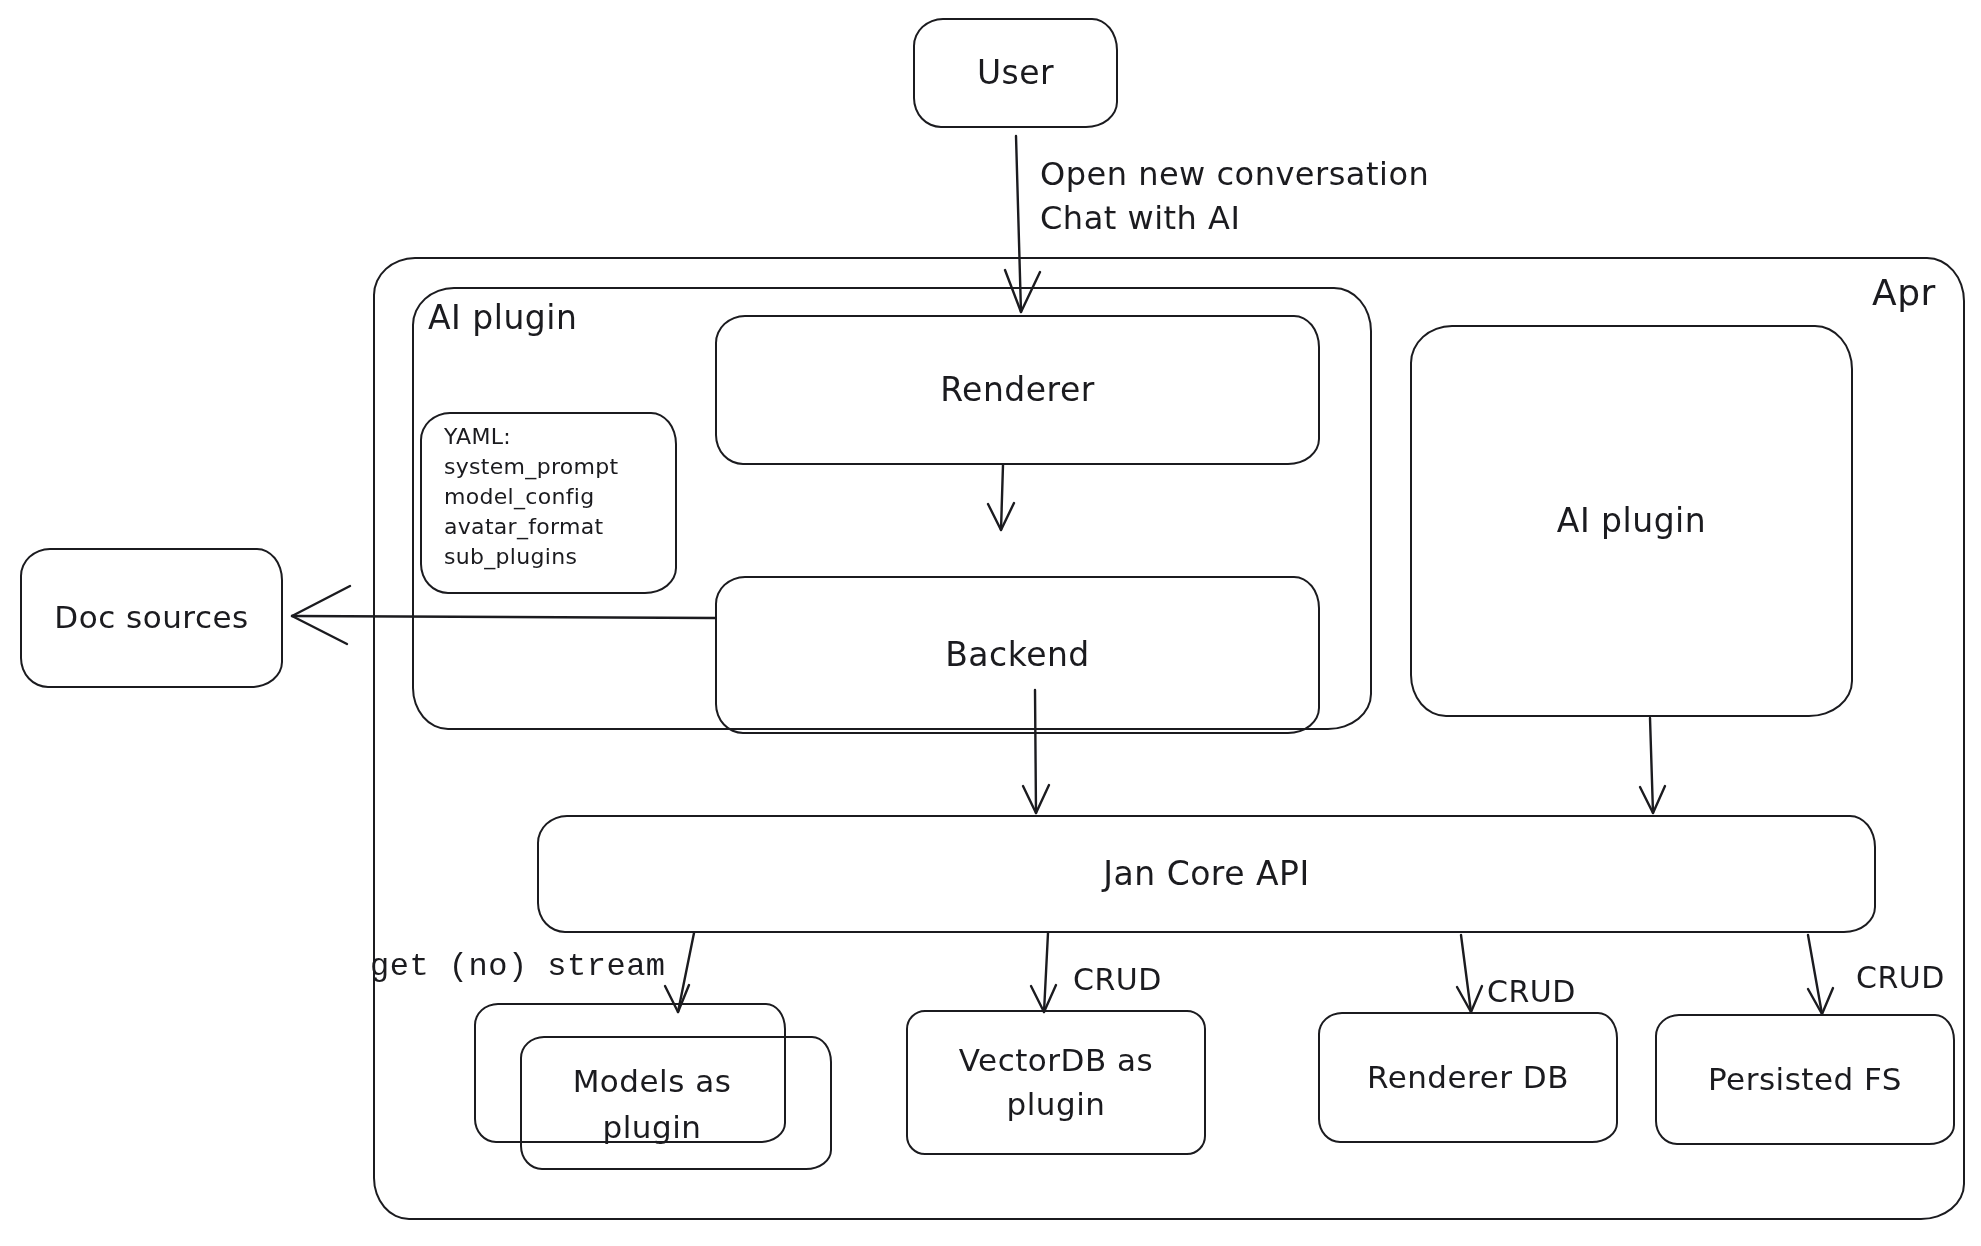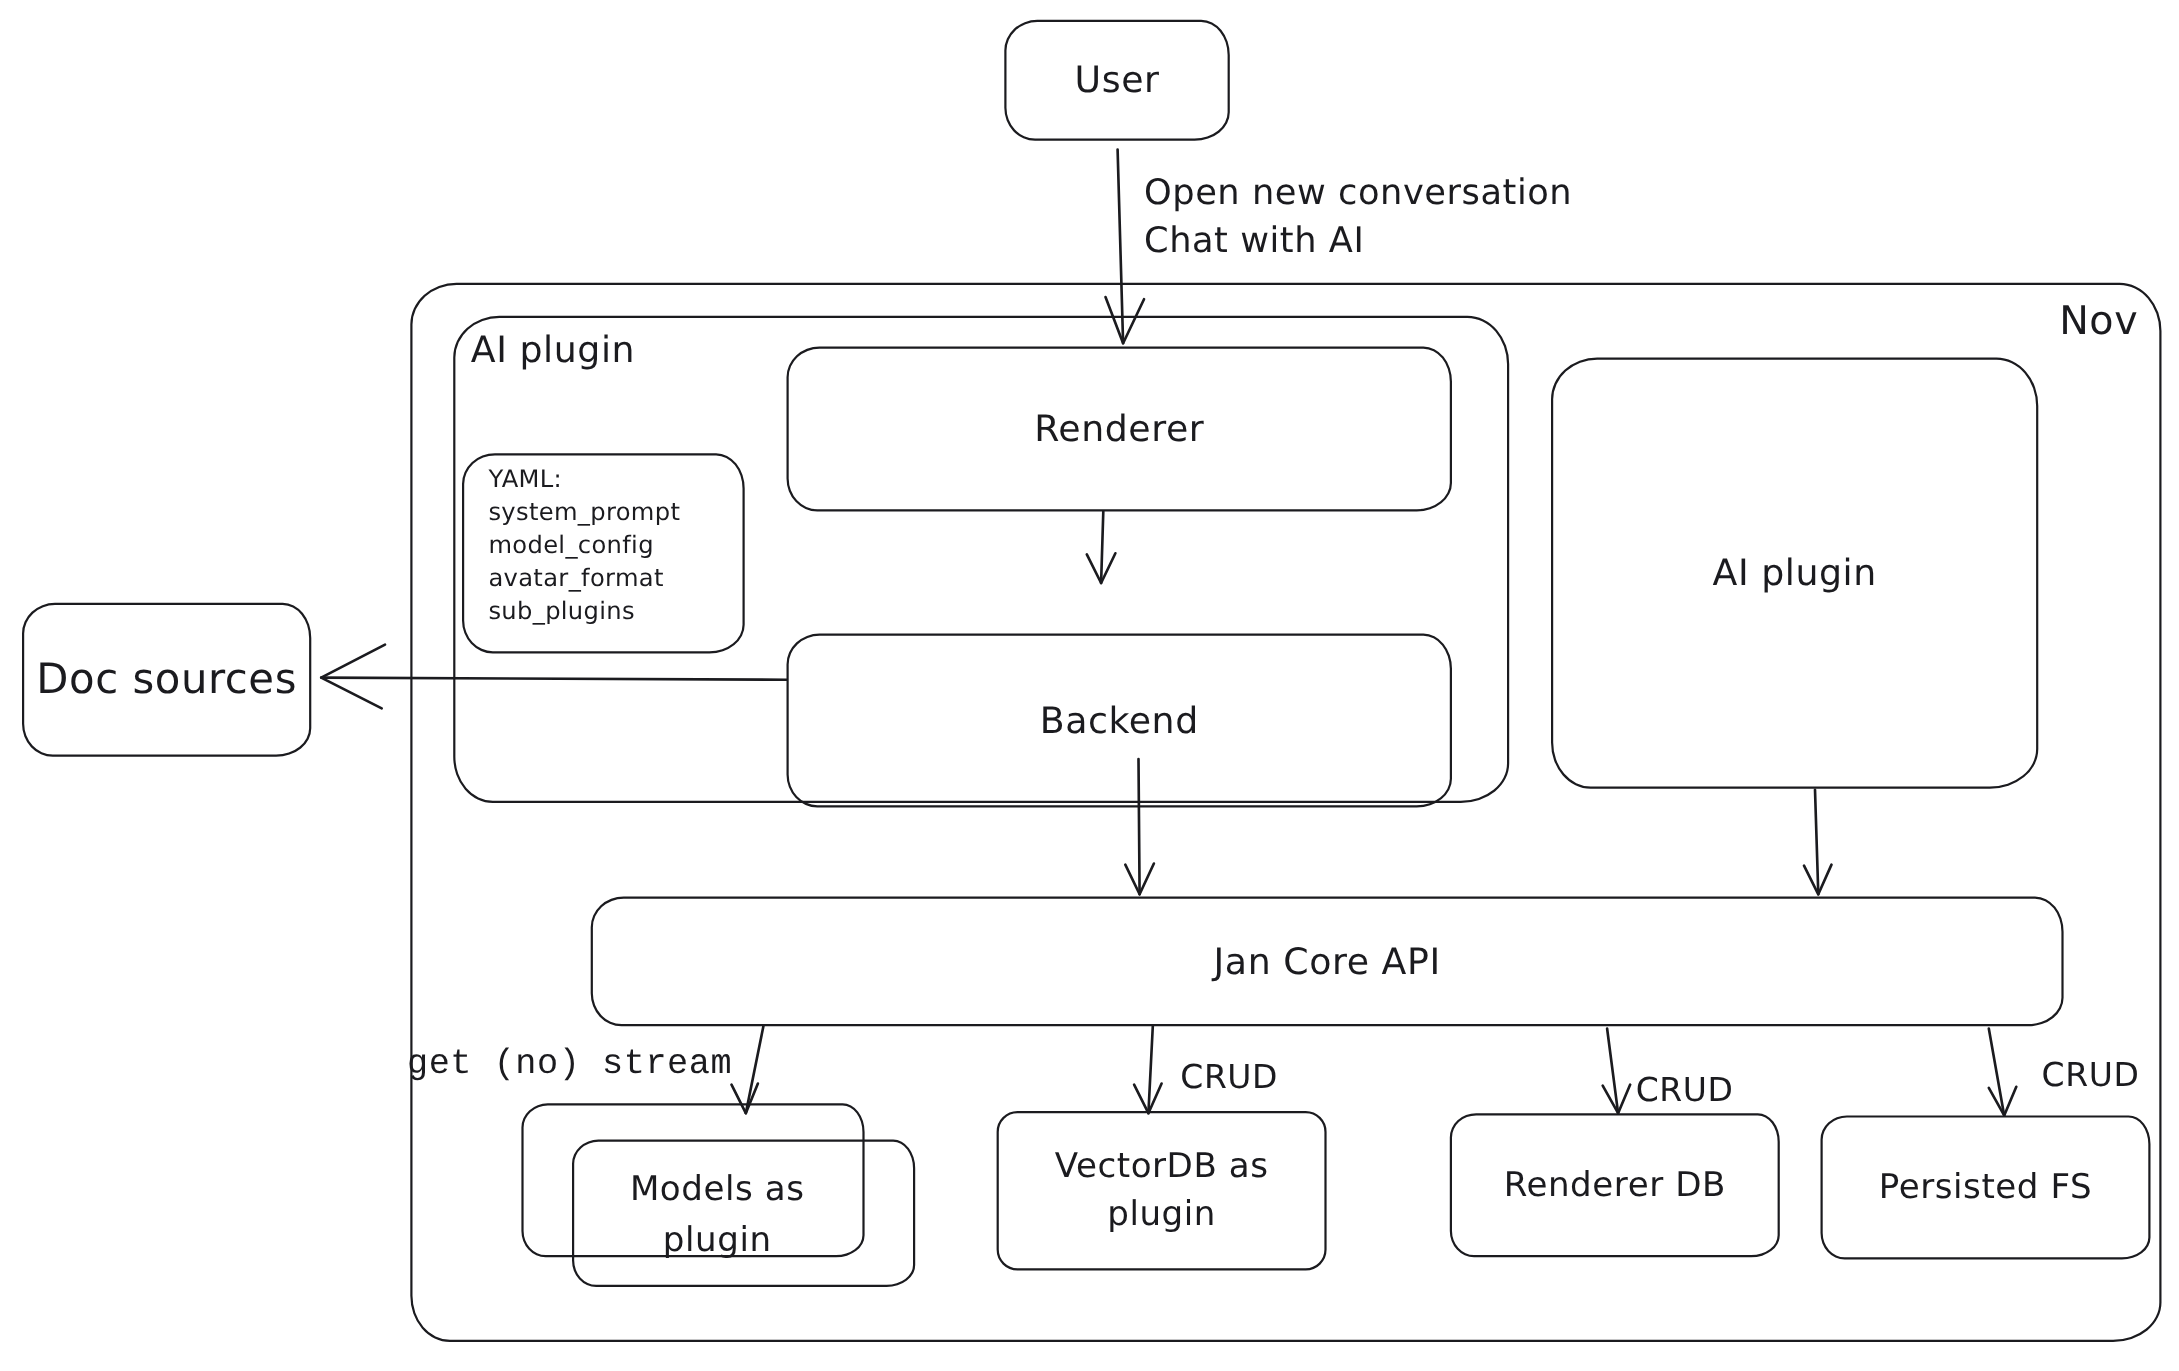--- a/index.html
+++ b/index.html
@@ -23,21 +23,21 @@
   .note-lines { position:absolute; font-size:22px; line-height:30px; letter-spacing:0.3px; }
   .two-line { position:absolute; text-align:center; font-size:31px; line-height:46px; letter-spacing:0.5px; }
   svg.arrows { position:absolute; left:0; top:0; pointer-events:none; }
 </style>
 </head>
 <body>
 
 <div class="canvas">
 
   <div class="box r-lg" style="left:373px; top:257px; width:1592px; height:963px;"></div>
-  <div class="floating-label" style="left:1872px; top:272px; font-size:36px;">Nov</div>
+  <div class="floating-label" style="left:1872px; top:272px; font-size:36px;">Apr</div>
 
   <div class="box r-lg" style="left:412px; top:287px; width:960px; height:443px;"></div>
   <div class="floating-label" style="left:428px; top:298px; font-size:33px;">AI plugin</div>
 
   <div class="box r-md" style="left:913px; top:18px; width:205px; height:110px;">
     <div class="center-label">User</div>
   </div>
 
   <div class="box r-md" style="left:715px; top:315px; width:605px; height:150px;">
     <div class="center-label">Renderer</div>
@@ -49,21 +49,21 @@
   <div class="box r-md" style="left:420px; top:412px; width:257px; height:182px;"></div>
   <div class="note-lines" style="left:444px; top:422px;">
     <div>YAML:</div>
     <div>system_prompt</div>
     <div>model_config</div>
     <div>avatar_format</div>
     <div>sub_plugins</div>
   </div>
 
   <div class="box r-md" style="left:20px; top:548px; width:263px; height:140px;">
-    <div class="center-label" style="font-size:38px;border-radius:27px;">Doc sources</div>
+    <div class="center-label" style="font-size:31px;border-radius:27px;">Doc sources</div>
   </div>
 
   <div class="box r-lg" style="left:1410px; top:325px; width:443px; height:392px;">
     <div class="center-label">AI plugin</div>
   </div>
 
   <div class="box r-md" style="left:537px; top:815px; width:1339px; height:118px;">
     <div class="center-label">Jan Core API</div>
   </div>
 

